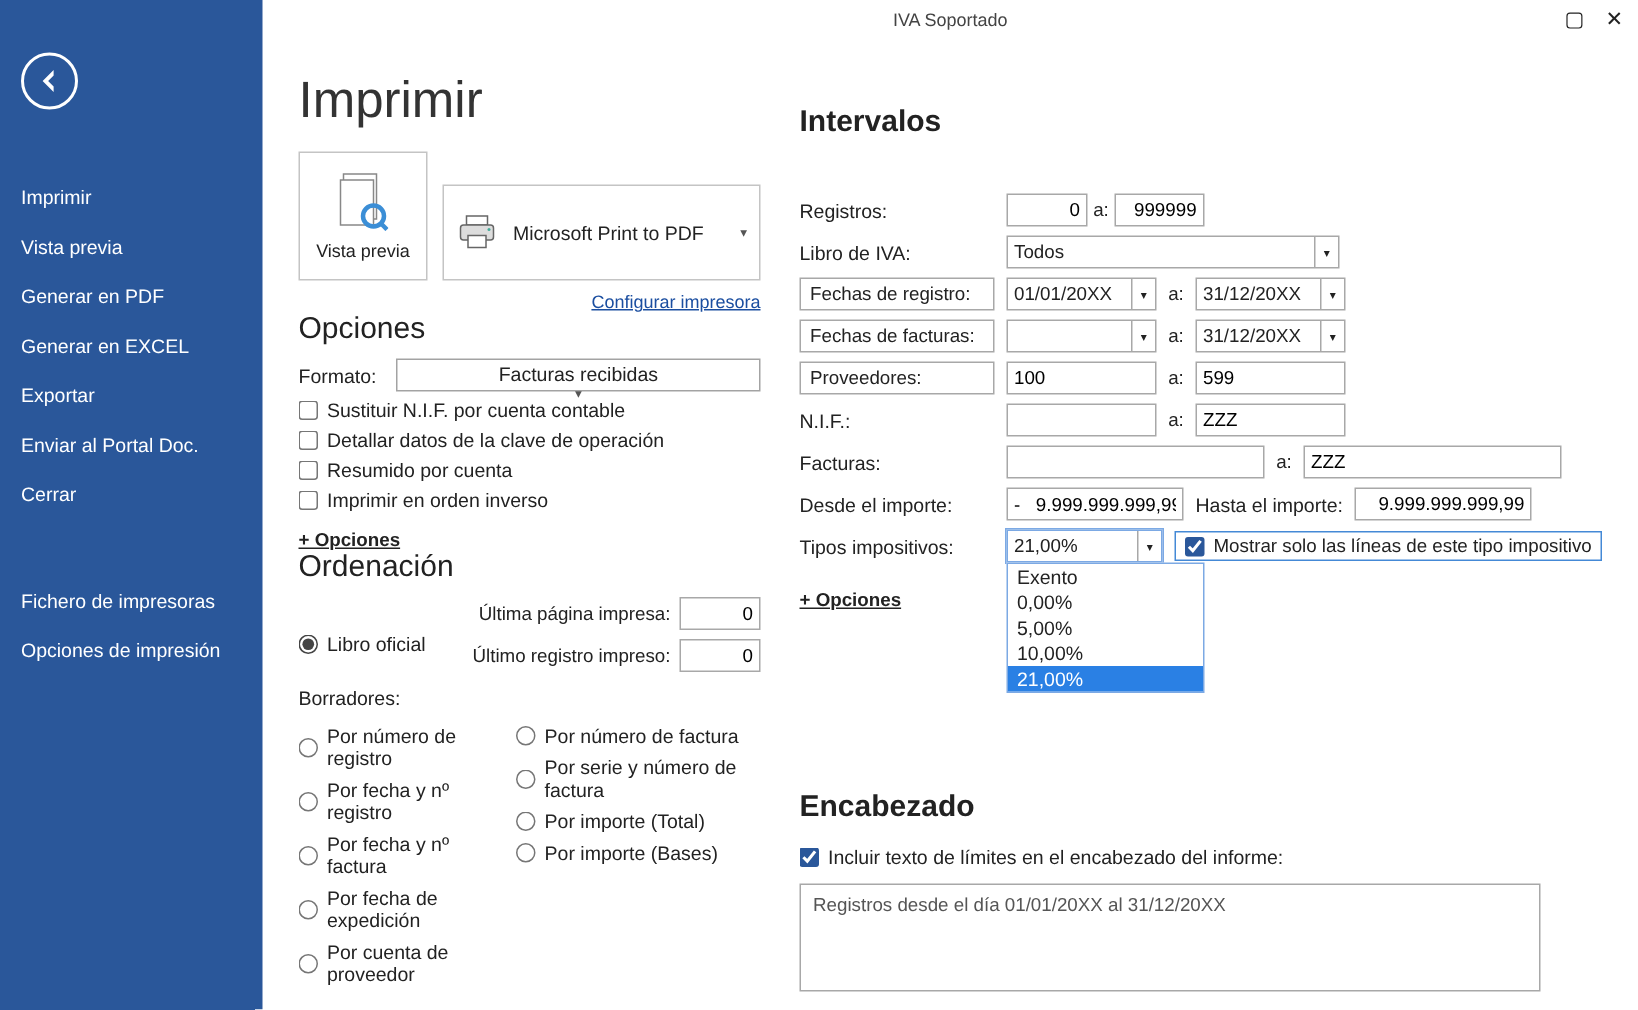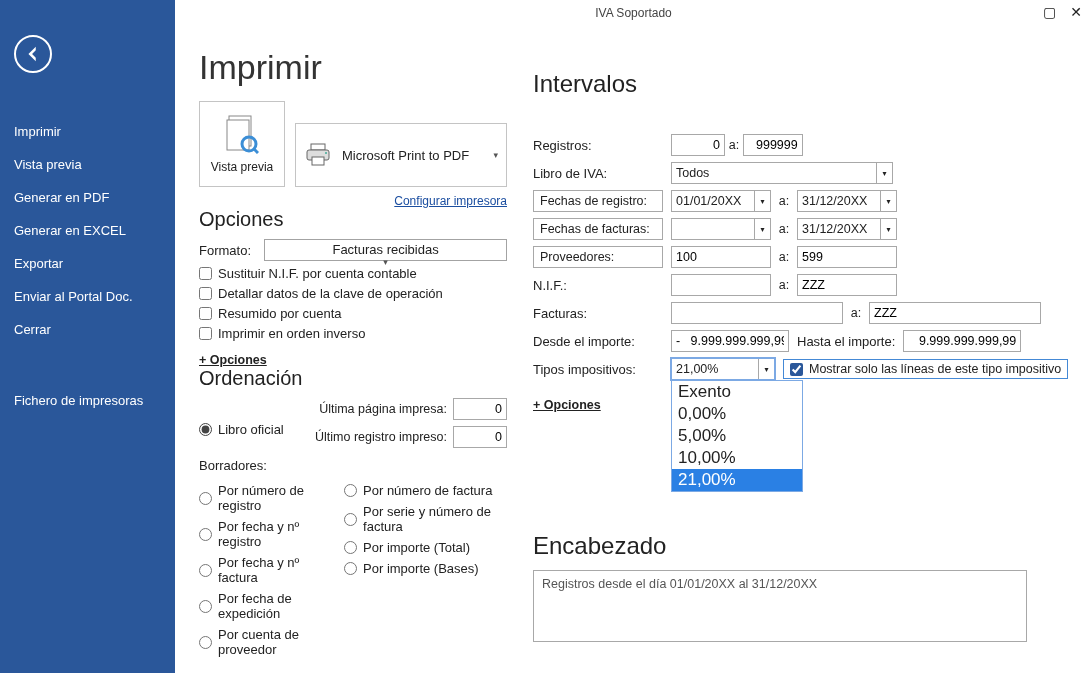--- a/index.html
+++ b/index.html
@@ -28,33 +28,33 @@
 .lbl-sm { width:66px; }
 .select { border:1px solid #a3a3a3; height:22px; padding:2px 4px; font-size:13px; cursor:pointer; display:flex; align-items:center; justify-content:space-between;flex-direction:column; }
 .select .caret { font-size:9px; color:#555; }
 .chk { display:flex; align-items:center; gap:6px; margin-top:5px; }
 .chk input { width:13px; height:13px; }
 .more-opts { text-decoration:underline; font-weight:600; margin-top:12px; display:inline-block; cursor:pointer; font-size:12.5px; }
 .radio-row { display:flex; align-items:center; gap:6px; margin-top:6px; }
 .radio-grid { display:flex; gap: 8px; margin-top:4px; }
 .radio-col { display:flex; flex-direction:column; }
 .radio-col .radio-row { margin-top:6px; }
-h3.intv { font-size:24px; font-weight:400; color:#222; }
+h3.intv { font-size:20px; font-weight:700; color:#222; }
 .grid-row { display:flex; align-items:center; margin-top:6px; height:22px; }
 .labcol { width:130px; font-size:13px; }
 input.tx { border:1px solid #a8a8a8; height:22px; padding:1px 4px; font-size:12.5px; font-family:inherit; }
 input.tx.right { text-align:right; }
 .btn-cell { border:1px solid #a8a8a8; height:22px; padding:2px 6px; font-size:12.5px; cursor:pointer; background:#fff; display:flex; align-items:center; justify-content:center; }
 .a-lbl { width:18px; text-align:center; font-size:12.5px; }
 .dropcell { border:1px solid #a8a8a8; height:22px; font-size:12.5px; display:flex; align-items:center; padding:0 4px; cursor:pointer; position:relative; }
 .dropcell .dcaret { position:absolute; right:0; top:0; width:16px; height:100%; border-left:1px solid #a8a8a8; display:flex; align-items:center; justify-content:center; font-size:8px; }
 .tipo-select { border:1px solid #7ca9e4; outline:1px solid #7ca9e4; height:22px; font-size:12.5px; display:flex; align-items:center; padding:0 4px; cursor:pointer; position:relative; width:104px; }
 .tipo-select .dcaret { position:absolute; right:0; top:0; width:16px; height:100%; border-left:1px solid #a8a8a8; display:flex; align-items:center; justify-content:center; font-size:8px; }
 .tipo-dropdown { position:absolute; border:1px solid #7ca9e4; background:#fff; width:132px; z-index:10; }
-.tipo-dropdown .opt { padding:1px 6px; font-size:17px; cursor:pointer; }
+.tipo-dropdown .opt { padding:1px 6px; font-size:13px; cursor:pointer; }
 .tipo-dropdown .opt.selected { background:#2a80e4; color:#fff; }
 .mostrar-box { border:1px solid #4489d6; padding:2px 6px; display:flex; align-items:center; gap:6px; font-size:12.5px; }
 .enc-text { border:1px solid #a8a8a8; width:494px; height:72px; margin-top:10px; padding:6px 8px; font-size:12.5px; color:#555; }
 .chk input[type=checkbox], .mostrar-box input[type=checkbox] { accent-color:#2a579a; }
 input[type=radio]{ accent-color:#444; }
 .ord-top { display:flex; align-items:center; margin-top:8px; gap:22px;}
 .ord-nums { display:flex; flex-direction:column; margin-left:auto;}
 .ord-num-row { display:flex; align-items:center; gap:6px; justify-content:flex-end; margin-bottom:6px;}
 .ord-num-row span{ font-size:12.5px;}
 .svg-doc { width:34px; height:40px; }
@@ -74,20 +74,21 @@
       <div class="side-item">Imprimir</div>
       <div class="side-item">Vista previa</div>
       <div class="side-item">Generar en PDF</div>
       <div class="side-item">Generar en EXCEL</div>
       <div class="side-item">Exportar</div>
       <div class="side-item">Enviar al Portal Doc.</div>
       <div class="side-item">Cerrar</div>
     </div>
     <div class="side-items side-group2">
       <div class="side-item">Fichero de impresoras</div>
+      <div class="side-item">Opciones de impresión</div>
     </div>
   </div>
 
   <div class="main">
     <div class="titlebar">IVA Soportado</div>
     <div class="winctrl">
       <span>▢</span>
       <span>✕</span>
     </div>
 
@@ -295,16 +296,20 @@
           <div class="opt">0,00%</div>
           <div class="opt">5,00%</div>
           <div class="opt">10,00%</div>
           <div class="opt selected">21,00%</div>
         </div>
       </div>
 
       <span class="more-opts" style="margin-top:18px">+ Opciones</span>
 
       <h3 class="intv" style="margin-top:120px">Encabezado</h3>
+      <label class="chk" style="margin-top:14px">
+          <input type="checkbox" checked="" style="">
+          <span>Incluir texto de límites en el encabezado del informe:</span>
+        </label>
       <div class="enc-text">Registros desde el día 01/01/20XX al 31/12/20XX</div>
     </div>
   </div>
 </div>
 
 </body></html>

